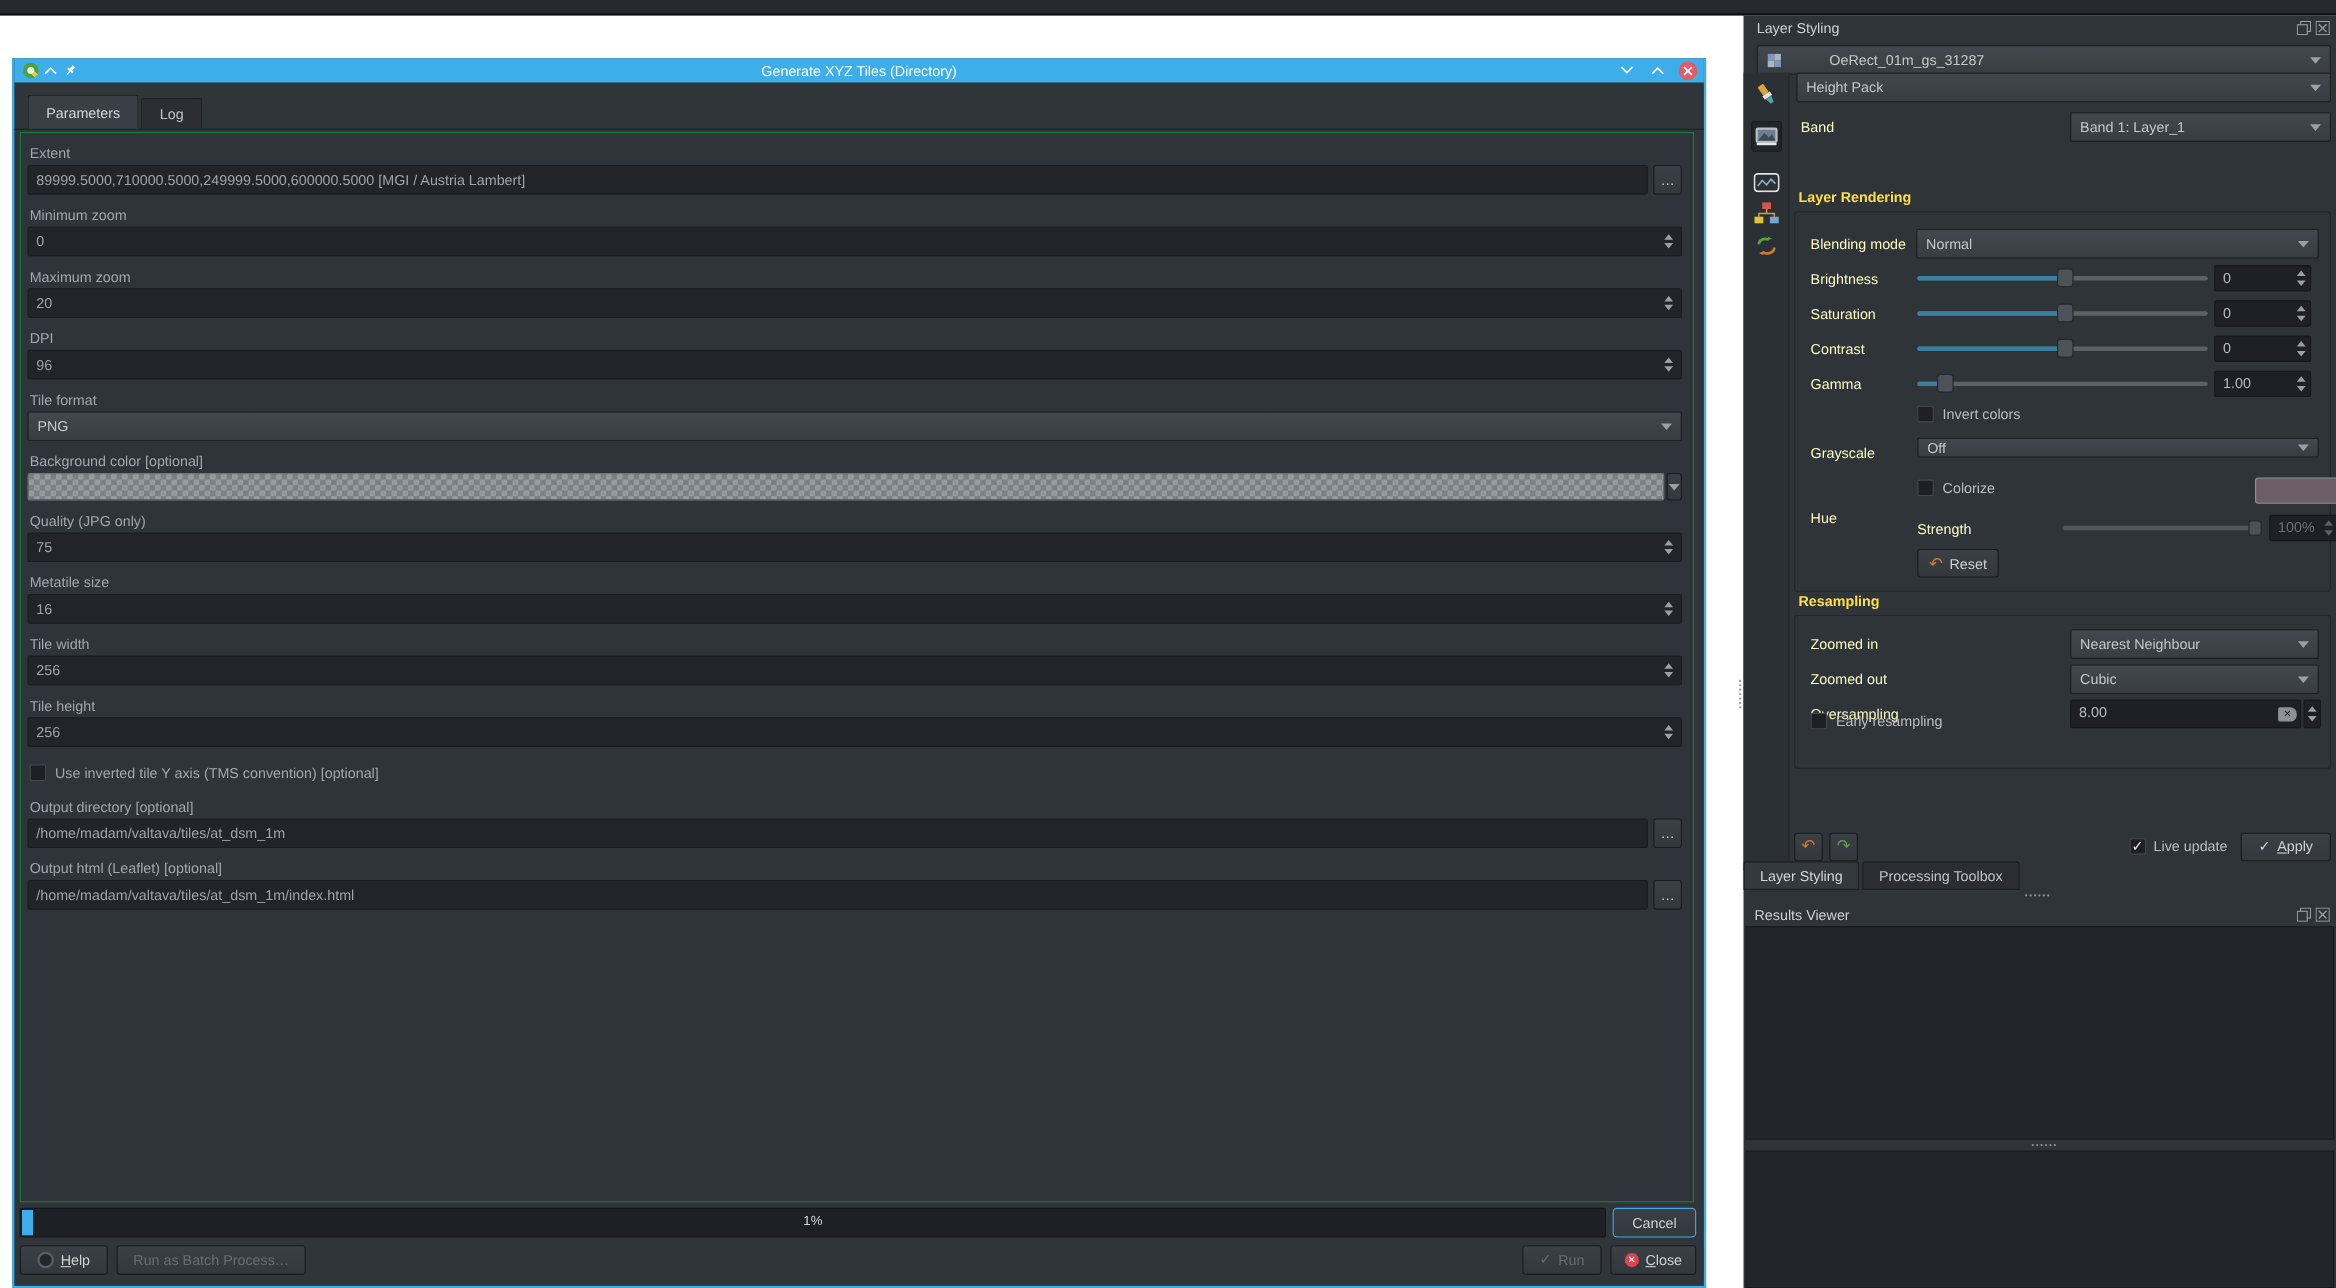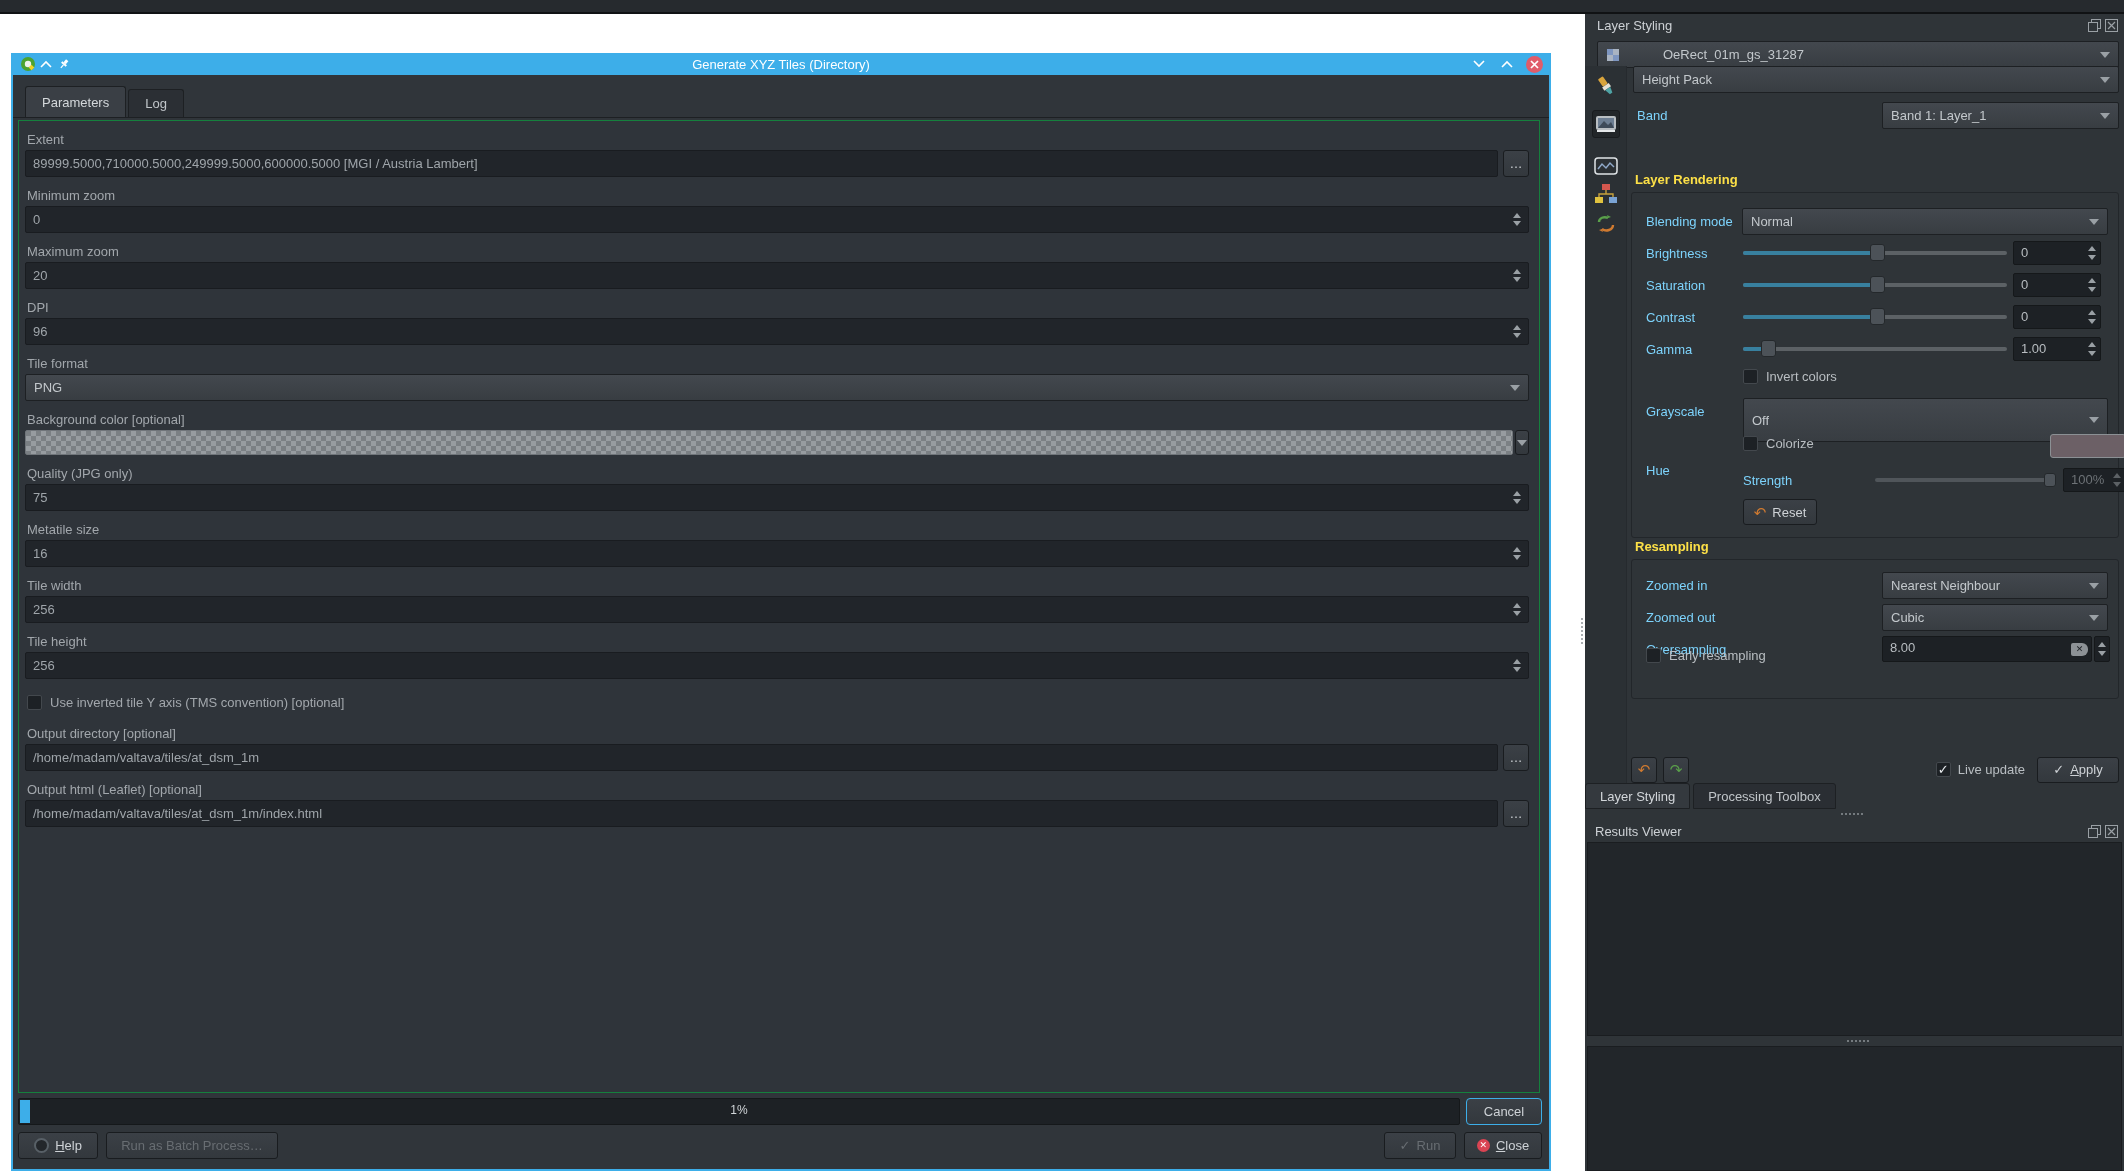--- a/index.html
+++ b/index.html
@@ -79,21 +79,21 @@
   .helpico { width:15px; height:15px; border-radius:50%; background:#23272b; border:2px solid #586067; position:relative; }
 
   
   .panel { position:absolute; left:1585px; top:14px; width:539px; height:1157px; background:#2f3438; color:#b9bec2; }
   .pheader { position:absolute; left:0; top:0; right:0; height:22px; display:flex; align-items:center; padding:0 6px 0 12px; color:#cdd1d5; }
   .iconstrip { position:absolute; left:0; top:52px; width:42px; height:726px; background:#2b3034; border-right:1px solid #262a2e; }
   .stripico { position:absolute; left:7px; width:28px; height:28px; display:flex; align-items:center; justify-content:center; border-radius:3px; }
   .stripico.pressed { background:#222629; border:1px solid #191c1f; }
   .sect { font-weight:bold; color:#fde047; }
   .group { position:absolute; border:1px solid #22262a; border-radius:3px; }
-  .rowlbl { position:absolute; color:#7dd3fc; }
+  .rowlbl { position:absolute; color:#fef9c3; }
   .swatch { position:absolute; height:24px; background:#6c6066; border:1px solid #8b9094; border-radius:3px; }
   .disabledtxt { color:#6d7276; }
 
   .ptabs { position:absolute; left:0; top:768px; height:27px; display:flex; align-items:flex-end; }
   .ptab { height:26px; padding:0 14px; display:flex; align-items:center; border:1px solid #1d2023; background:#2a2e33;
           color:#c0c5c9; border-radius:3px 3px 0 0; margin-right:3px; }
   .ptab.active { background:#34393e; color:#d2d6da; }
 
   .rvheader { position:absolute; left:0; top:806px; right:0; height:22px; display:flex; align-items:center; padding:0 6px 0 10px; color:#cdd1d5; }
   .rvarea { position:absolute; left:2px; right:2px; background:#22262a; border:1px solid #1a1d20; }
@@ -499,21 +499,21 @@
             <i class="tri-down"></i>
           </span>
       </div>
 
       <div style="position:absolute;left:111px;top:176px;display:flex;align-items:center;gap:8px;">
         <span class="checkbox"></span>
         <span>Invert colors</span>
       </div>
 
       <div class="rowlbl" style="left:14px;top:211px;">Grayscale</div>
-      <div class="combo" style="position:absolute;left:111px;top:205px;width:365px;height:44px;">
+      <div class="combo" style="position:absolute;left:111px;top:205px;width:365px;height:18px;">
         <span class="cmb-label">Off</span>
           <i class="arrow-down"></i>
       </div>
 
       <div style="position:absolute;left:111px;top:243px;display:flex;align-items:center;gap:8px;">
         <span class="checkbox"></span>
         <span>Colorize</span>
       </div>
       <div class="swatch" style="left:418px;top:241px;width:76px;"></div>
 

